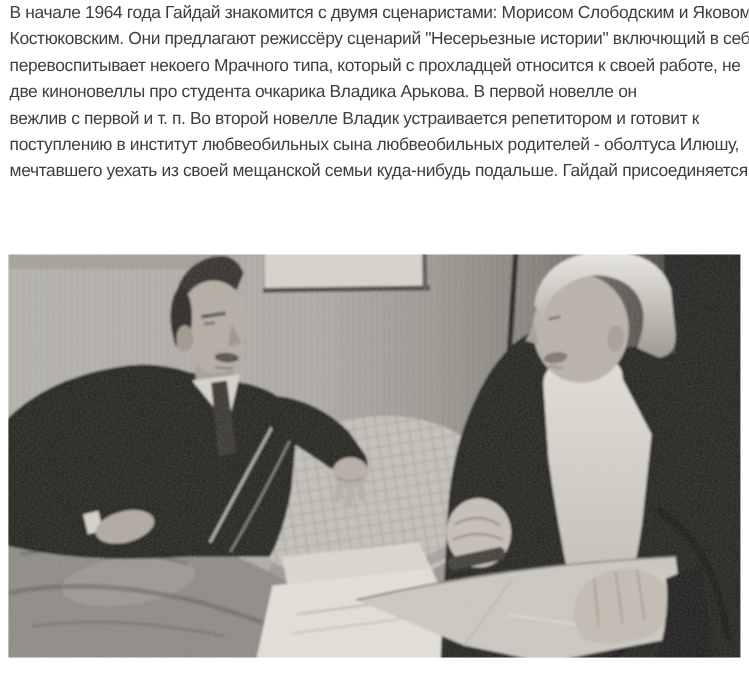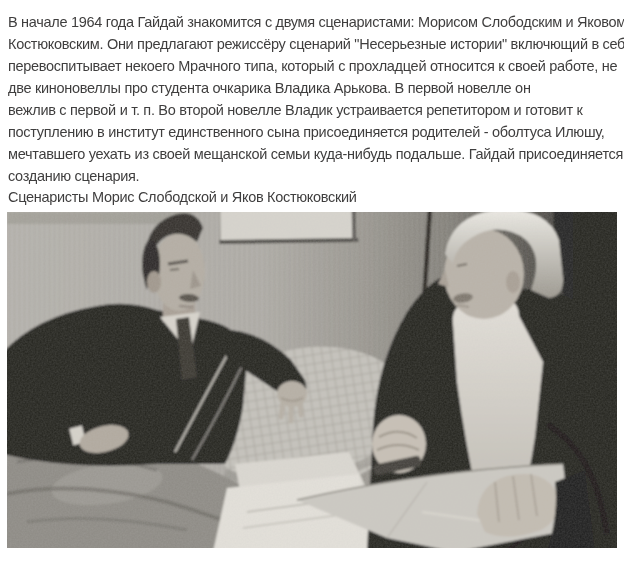--- a/index.html
+++ b/index.html
@@ -1,45 +1,43 @@
 <!DOCTYPE html>
 <html><head>
 <meta charset="utf-8">
 <style>
   html,body{margin:0;padding:0;background:#fff;}
   .page{
     position:relative;width:624px;height:573px;background:#fff;overflow:hidden;
     font-family:"Liberation Sans","DejaVu Sans",sans-serif;
   }
-  .para{position:absolute;left:8px;top:11px;width:614px;}
+  .para{position:absolute;left:8px;top:0;width:614px;}
   .tline{
     font-size:14.5px;line-height:22px;color:#3f3e3e;white-space:nowrap;
     letter-spacing:-0.3px;
   }
   .caption{position:absolute;left:8px;top:186px;width:614px;}
   .photo{position:absolute;left:7px;top:212px;width:610px;height:336px;}
   .photo svg{display:block;}
 </style>
 </head>
 <body>
 
 <div class="page">
 
   <div class="para">
     <div class="tline">В начале 1964 года Гайдай знакомится с двумя сценаристами: Морисом Слободским и Яковом</div>
     <div class="tline">Костюковским. Они предлагают режиссёру сценарий "Несерьезные истории" включющий в себя</div>
     <div class="tline">перевоспитывает некоего Мрачного типа, который с прохладцей относится к своей работе, не</div>
     <div class="tline">две киноновеллы про студента очкарика Владика Арькова. В первой новелле он</div>
     <div class="tline">вежлив с первой и т. п. Во второй новелле Владик устраивается репетитором и готовит к</div>
-    <div class="tline">поступлению в институт единственного сына присоединяется родителей - оболтуса Илюшу,</div>
+    <div class="tline">поступлению в институт любвеобильных сына любвеобильных родителей - оболтуса Илюшу,</div>
     <div class="tline">мечтавшего уехать из своей мещанской семьи куда-нибудь подальше. Гайдай присоединяется к</div>
-    <div class="tline">созданию сценария.</div>
   </div>
 
-  <div class="caption tline">Сценаристы Морис Слободской и Яков Костюковский</div>
 
   <div class="photo">
 
     <svg width="610" height="336" viewBox="0 0 610 336">
       <defs>
         <linearGradient id="wallg" x1="0" y1="0" x2="1" y2="0">
           <stop offset="0" stop-color="#b7b4ae"></stop>
           <stop offset="0.42" stop-color="#b0ada7"></stop>
           <stop offset="0.58" stop-color="#9d9a93"></stop>
           <stop offset="0.72" stop-color="#87847d"></stop>

